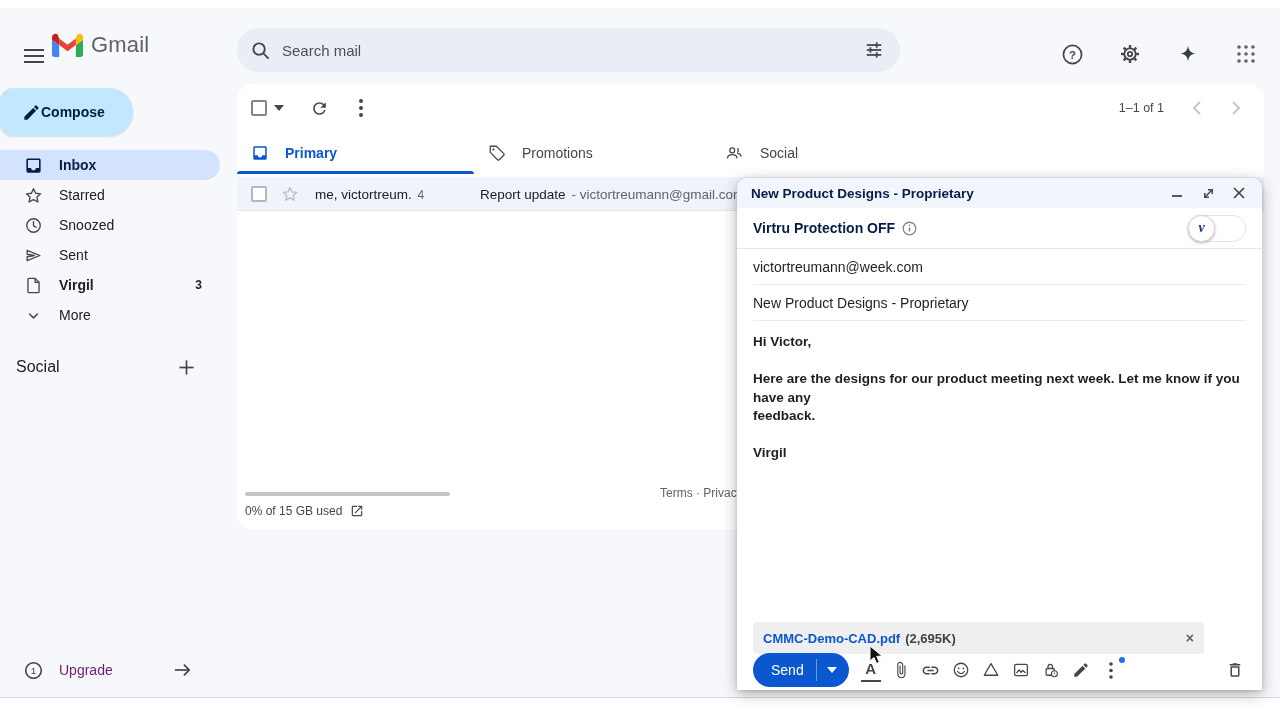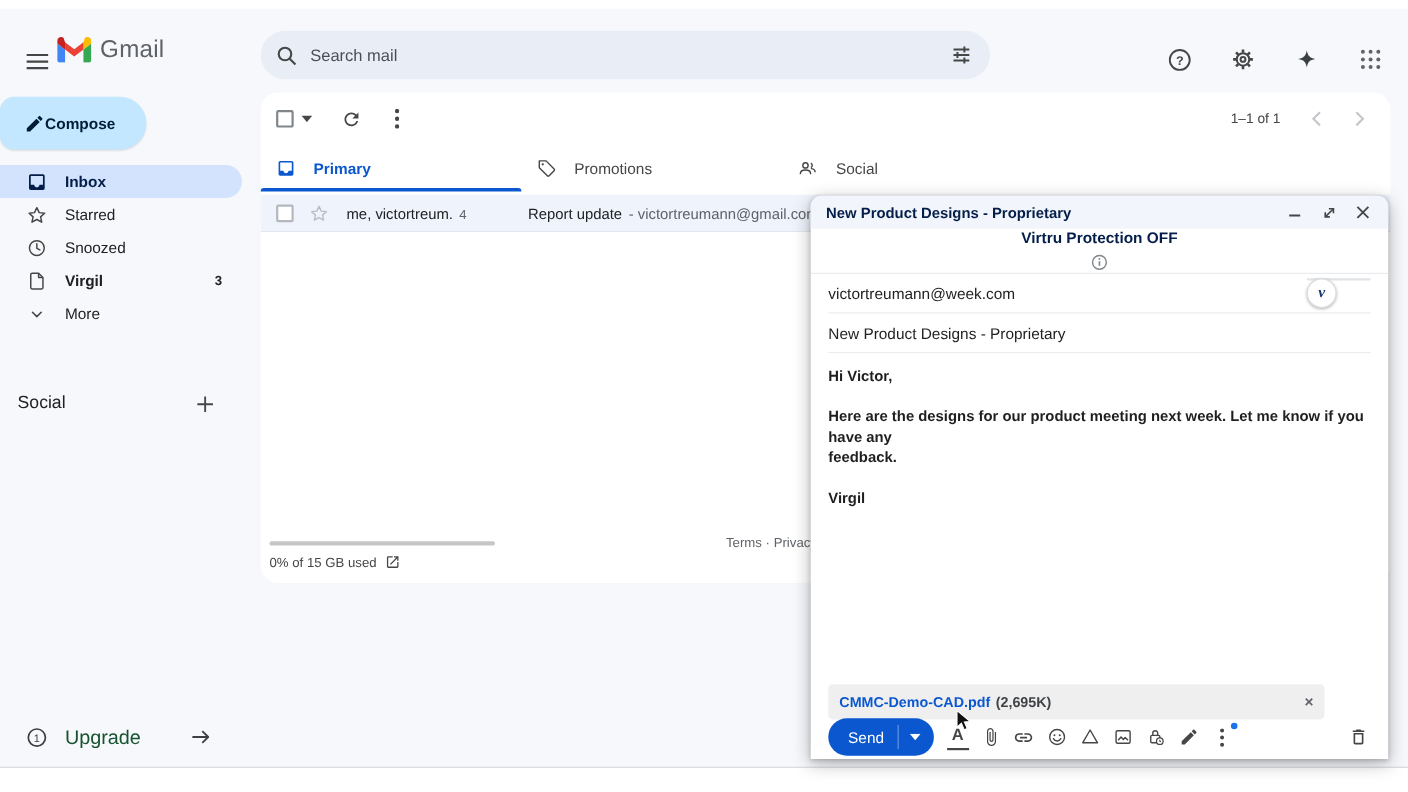--- a/index.html
+++ b/index.html
@@ -32,21 +32,21 @@
            border-radius:0 16px 16px 0;font-size:14px;color:#202124;cursor:pointer;}
   .navitem.active{background:#d3e3fd;font-weight:bold;color:#041e49;}
   .navitem.bold{font-weight:bold;}
   .navitem .count{position:absolute;right:18px;font-size:12px;color:#202124;}
   .labels-row{position:absolute;left:0;top:267px;width:220px;height:32px;display:flex;align-items:center;
               padding-left:16px;box-sizing:border-box;}
   .labels-row .lbl{font-size:16px;color:#202124;}
   .labels-row .plus{position:absolute;right:22px;width:24px;height:24px;}
   .upgrade-row{position:absolute;left:0;top:568px;width:220px;height:36px;display:flex;align-items:center;gap:16px;
                padding-left:24px;box-sizing:border-box;cursor:pointer;}
-  .upgrade-row span{font-size:18px;color:#14532d;}
+  .upgrade-row span{font-size:14px;color:#701a75;}
   .upgrade-row .arrow{position:absolute;right:28px;}
 
   
   .card{position:absolute;left:237px;top:84px;width:1027px;height:446px;background:#fff;border-radius:16px;}
   .list-toolbar{position:absolute;left:0;top:0;width:100%;height:48px;display:flex;align-items:center;}
   .cb{width:16px;height:16px;border:2px solid #80868b;border-radius:2px;background:#fff;box-sizing:border-box;cursor:pointer;}
   .list-toolbar .cb{margin-left:14px;}
   .pagination{position:absolute;right:100px;top:0;height:48px;display:flex;align-items:center;font-size:12.5px;color:#444746;}
   .pager{position:absolute;top:4px;width:40px;height:40px;}
   .pager.prev{right:48px;}  .pager.next{right:8px;}
@@ -71,21 +71,21 @@
   .storage{position:absolute;left:8px;top:420px;display:flex;align-items:center;gap:8px;font-size:12px;color:#444746;}
   .legal{position:absolute;left:423px;top:402px;font-size:12px;color:#5f6368;}
 
   
   .compose{position:absolute;left:737px;top:178px;width:525px;height:512px;background:#fff;border-radius:10px 10px 0 0;
            box-shadow:0 4px 16px rgba(0,0,0,.28),0 1px 4px rgba(0,0,0,.15);z-index:5;}
   .c-head{height:30px;background:#f2f6fc;border-radius:10px 10px 0 0;display:flex;align-items:center;padding:0 14px;}
   .c-title{font-size:13.5px;font-weight:bold;color:#041e49;}
   .c-controls{margin-left:auto;display:flex;align-items:center;gap:13px;}
   .c-controls .iconbtn{width:18px;height:18px;}
-  .virtru-row{height:40px;display:flex;align-items:center;gap:7px;padding:0 16px;border-bottom:1px solid #e6e8eb;flex-direction:column;}
+  .virtru-row{height:40px;display:flex;align-items:center;gap:7px;padding:0 16px;border-bottom:1px solid #e6e8eb;}
   .virtru-label{font-size:14px;font-weight:bold;color:#041e49;}
   .v-toggle{margin-left:auto;position:relative;width:56px;height:25px;border:1px solid #e1e3e6;border-radius:13px;
             background:#fff;cursor:pointer;}
   .v-knob{position:absolute;left:-1px;top:-1px;width:25px;height:25px;border-radius:50%;background:#fff;
           border:1px solid #dadce0;box-shadow:0 1px 3px rgba(0,0,0,.3);display:flex;align-items:center;justify-content:center;
           font-size:14px;font-weight:bold;font-style:italic;color:#16366b;font-family:"Liberation Serif",serif;}
   .c-field{margin:0 16px;height:35px;display:flex;align-items:center;border-bottom:1px solid #ececec;
            font-size:14px;color:#1f1f1f;}
   .c-body{padding:12px 16px;font-size:13.5px;color:#1f1f1f;line-height:18.5px;font-weight:bold;}
   .c-body div{min-height:18.5px;}
@@ -224,20 +224,26 @@
           </svg>
         <span>Starred</span>
       </div>
       <div class="navitem">
         <svg width="19" height="19" viewBox="0 0 24 24">
             <circle cx="12" cy="12" r="8.5" fill="none" stroke="#444746" stroke-width="1.7"></circle>
             <polyline points="12,7 12,12.3 15.5,14.2" fill="none" stroke="#444746" stroke-width="1.7" stroke-linecap="round"></polyline>
           </svg>
         <span>Snoozed</span>
       </div>
+      <div class="navitem">
+        <svg width="19" height="19" viewBox="0 0 24 24">
+            <path d="M4 5.5 L20 12 L4 18.5 L4 13.6 L13 12 L4 10.4 Z" fill="none" stroke="#444746" stroke-width="1.7" stroke-linejoin="round"></path>
+          </svg>
+        <span>Sent</span>
+      </div>
       <div class="navitem bold">
         <svg width="19" height="19" viewBox="0 0 24 24">
             <path d="M14 3H6.5C5.7 3 5 3.7 5 4.5v15c0 .8.7 1.5 1.5 1.5h11c.8 0 1.5-.7 1.5-1.5V8l-5-5z" fill="none" stroke="#444746" stroke-width="1.7" stroke-linejoin="round"></path>
             <polyline points="14,3 14,8 19,8" fill="none" stroke="#444746" stroke-width="1.7" stroke-linejoin="round"></polyline>
           </svg>
         <span>Virgil</span>
         <span class="count">3</span>
       </div>
       <div class="navitem">
         <svg width="19" height="19" viewBox="0 0 24 24">

